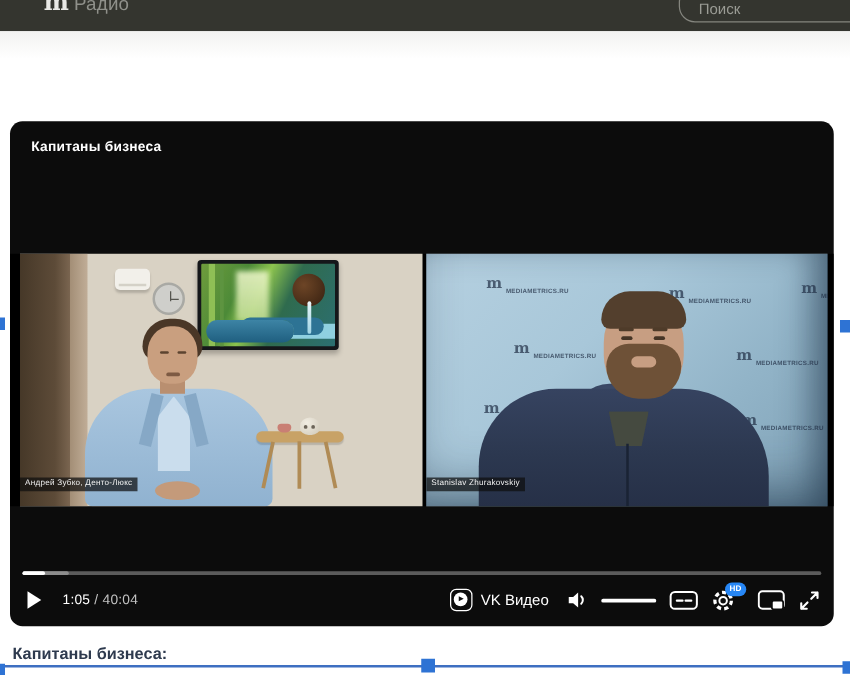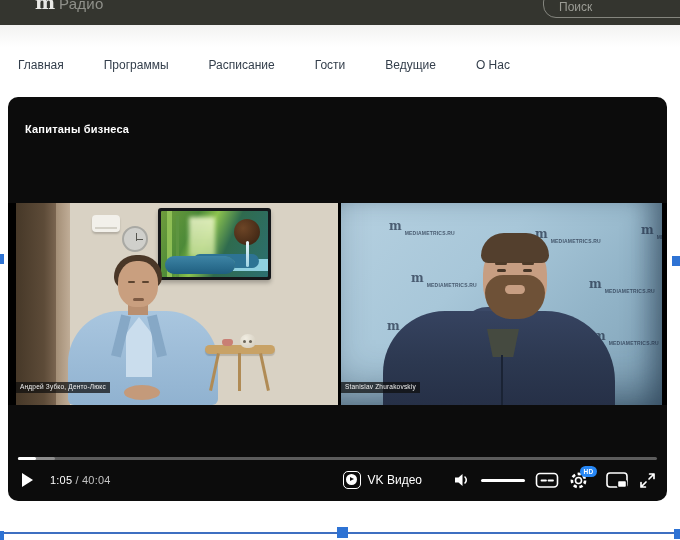--- a/index.html
+++ b/index.html
@@ -18,21 +18,21 @@
   .under-header { position:absolute; left:0; top:25px; width:680px; height:22px;
                   background:linear-gradient(#f2f2f1, #ffffff); }
 
   
   .nav { position:absolute; left:18px; top:58px; display:flex; gap:40px; }
   .nav a { font-size:12px; font-weight:500; color:#333e4b; text-decoration:none; cursor:pointer; }
 
   
   .player { position:absolute; left:8px; top:97px; width:659px; height:404px;
             background:#0c0c0c; border-radius:10px; overflow:hidden; }
-  .pl-title { position:absolute; left:17px; top:26px; font-size:11px; font-weight:bold;
+  .pl-title { position:absolute; left:17px; top:15px; font-size:11px; font-weight:bold;
               color:#fff; letter-spacing:.2px; z-index:5; }
 
   
   .strip { position:absolute; left:0; top:106px; width:659px; height:202px; background:#000; }
   .feed { position:absolute; top:0; height:202px; overflow:hidden; }
   .feed-left  { left:8px;   width:322px; background:#d9d2c4; }
   .feed-right { left:333px; width:321px;
                 background:linear-gradient(135deg,#b5d0e0 0%,#a8c7d9 38%,#92b4c8 68%,#7fa1b6 100%);
                 box-shadow:inset -20px 0 26px -8px rgba(25,45,65,.5), inset 0 -30px 40px -14px rgba(20,40,60,.45); }
 
@@ -122,21 +122,21 @@
   .prog-buffer { position:absolute; left:0; top:0; height:3px; width:37px; background:#8d8d8d; border-radius:2px; }
   .prog-played { position:absolute; left:0; top:0; height:3px; width:18px; background:#ffffff; border-radius:2px; }
   .controls { position:absolute; left:0; top:369px; width:659px; height:28px;
               display:flex; align-items:center; justify-content:space-between; padding:0 11px 0 14px;text-align:right; }
   .ctl-left { display:flex; align-items:center; gap:17px; }
   .play-tri { width:0; height:0; border-top:7px solid transparent; border-bottom:7px solid transparent;
               border-left:11px solid #fff; cursor:pointer; }
   .time { font-size:11px; font-weight:500; color:#fff; letter-spacing:.2px; }
   .time .dim { color:#c3c3c3; }
   .ctl-right { display:flex; align-items:center; gap:10px; }
-  .vk-brand { display:flex; align-items:center; gap:7px; margin-right:21px; cursor:pointer; }
+  .vk-brand { display:flex; align-items:center; gap:7px; margin-right:4px; cursor:pointer; }
   .vk-logo { position:relative; width:18px; height:18px; border:1.6px solid #fff; border-radius:5px; }
   .vk-circle { position:absolute; left:2.5px; top:2px; width:11px; height:11px; background:#fff; border-radius:50%; }
   .vk-circle::after { content:""; position:absolute; left:4px; top:2.7px; width:0; height:0;
               border-top:2.8px solid transparent; border-bottom:2.8px solid transparent; border-left:4.6px solid #111; }
   .vk-text { font-size:12px; font-weight:500; color:#fff; }
   .icon-btn { display:flex; align-items:center; cursor:pointer; }
   .vol-slider { width:44px; height:3px; background:#fff; border-radius:2px; cursor:pointer; }
   .gear-wrap { position:relative; width:27px; height:20px; cursor:pointer; }
   .hd-badge { position:absolute; right:-1px; top:-4px; width:17px; height:11px; border-radius:6px;
               background:#2787f5; color:#fff; font-size:6.5px; font-weight:bold;
@@ -161,28 +161,20 @@
 
   <div class="topbar">
     <div class="logo-row">
       <span class="logo-m">m</span>
       <span class="logo-txt">Радио</span>
     </div>
     <input class="search" type="text" placeholder="Поиск" style="">
   </div>
   <div class="under-header"></div>
 
-  <nav class="nav">
-    <a>Главная</a>
-    <a>Программы</a>
-    <a>Расписание</a>
-    <a>Гости</a>
-    <a>Ведущие</a>
-    <a>О Нас</a>
-  </nav>
 
   <div class="player">
     <div class="pl-title">Капитаны бизнеса</div>
 
     <div class="strip">
 
       <div class="feed feed-left">
         <div class="door"></div>
         <div class="trim"></div>
         <div class="ac"></div>
@@ -322,20 +314,21 @@
         </div>
         <div class="icon-btn">
           <svg width="17" height="17" viewBox="0 0 17 17">
             <path d="M10 7 L15 2 M10.6 2 H15 V6.4 M7 10 L2 15 M2 10.6 V15 H6.4" fill="none" stroke="#fff" stroke-width="1.7" stroke-linecap="round" stroke-linejoin="round"></path>
           </svg>
         </div>
       </div>
     </div>
   </div>
 
+  <div class="below-heading">Капитаны бизнеса:</div>
 
   <div class="sel-line"></div>
   <div class="handle h-mid-left"></div>
   <div class="handle h-mid-right"></div>
   <div class="handle h-bot-left"></div>
   <div class="handle h-bot-center"></div>
   <div class="handle h-bot-right"></div>
 
 </div>
 

